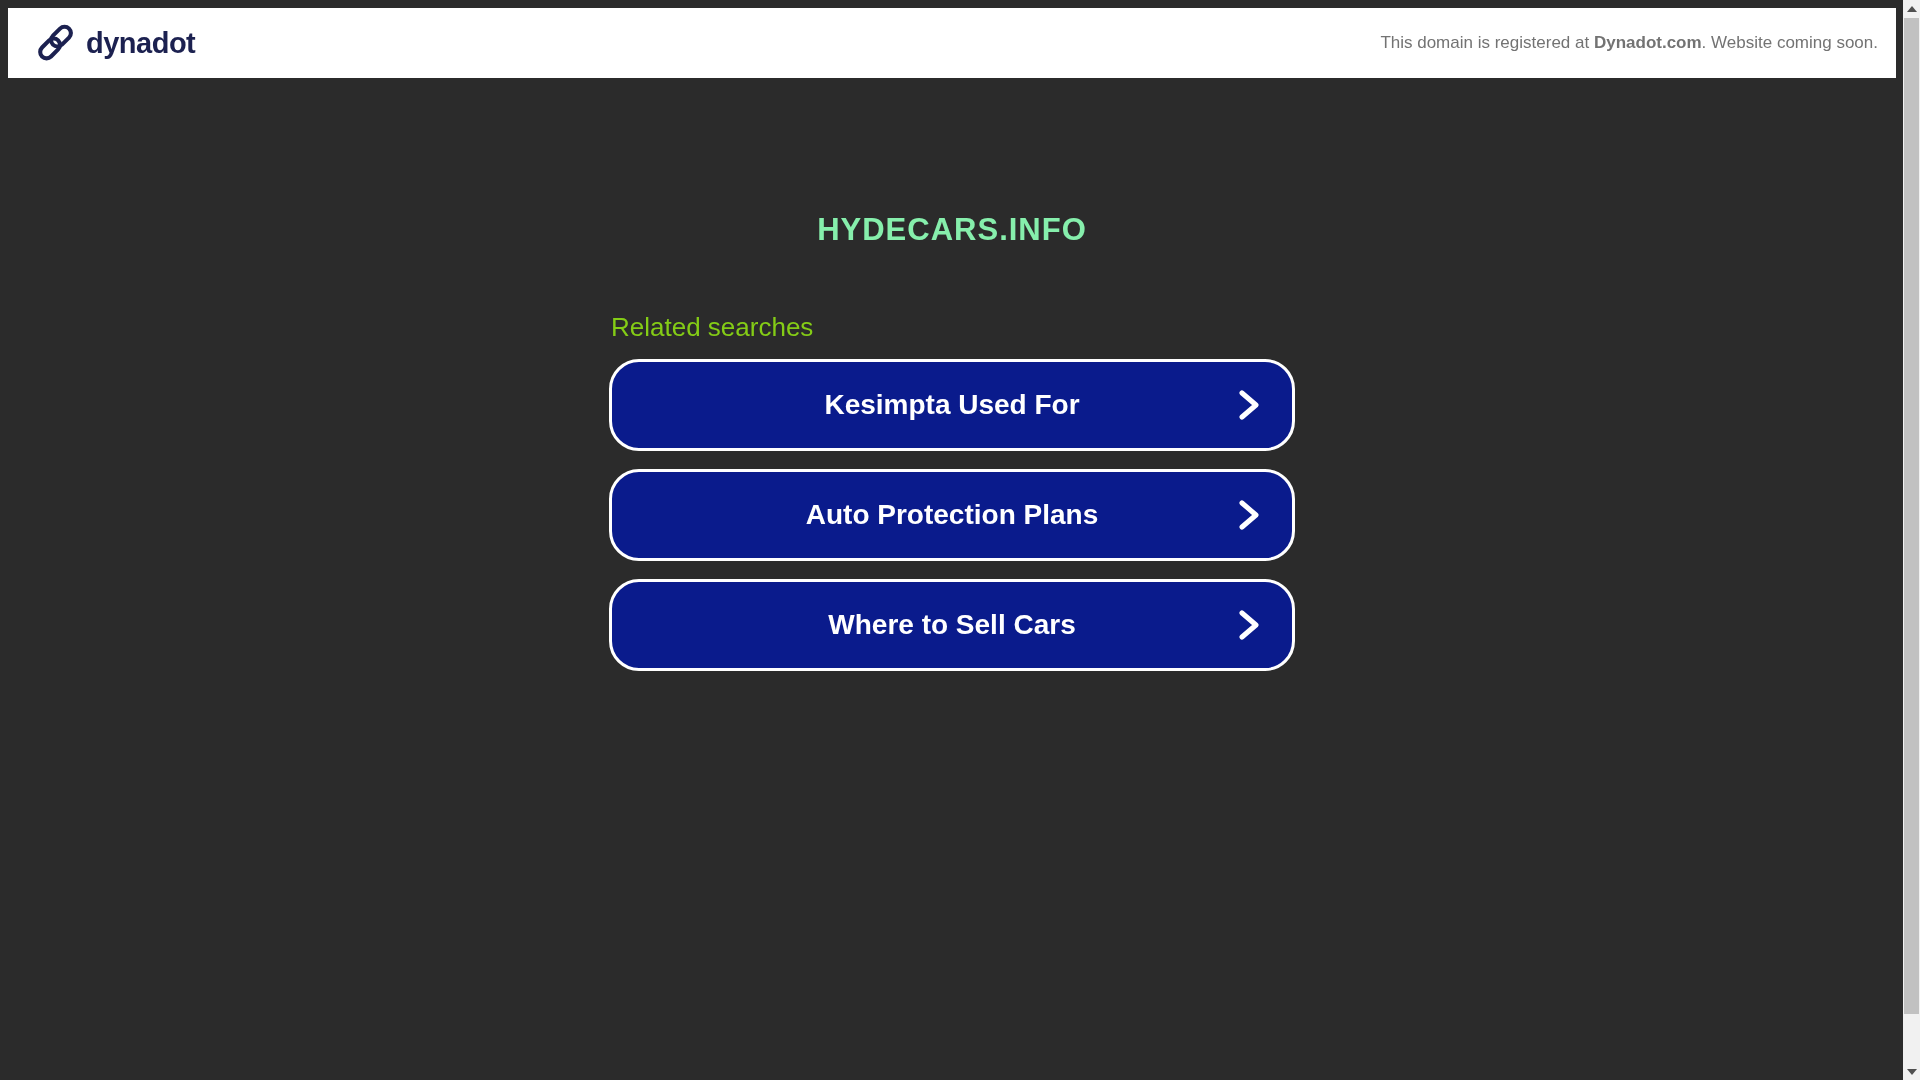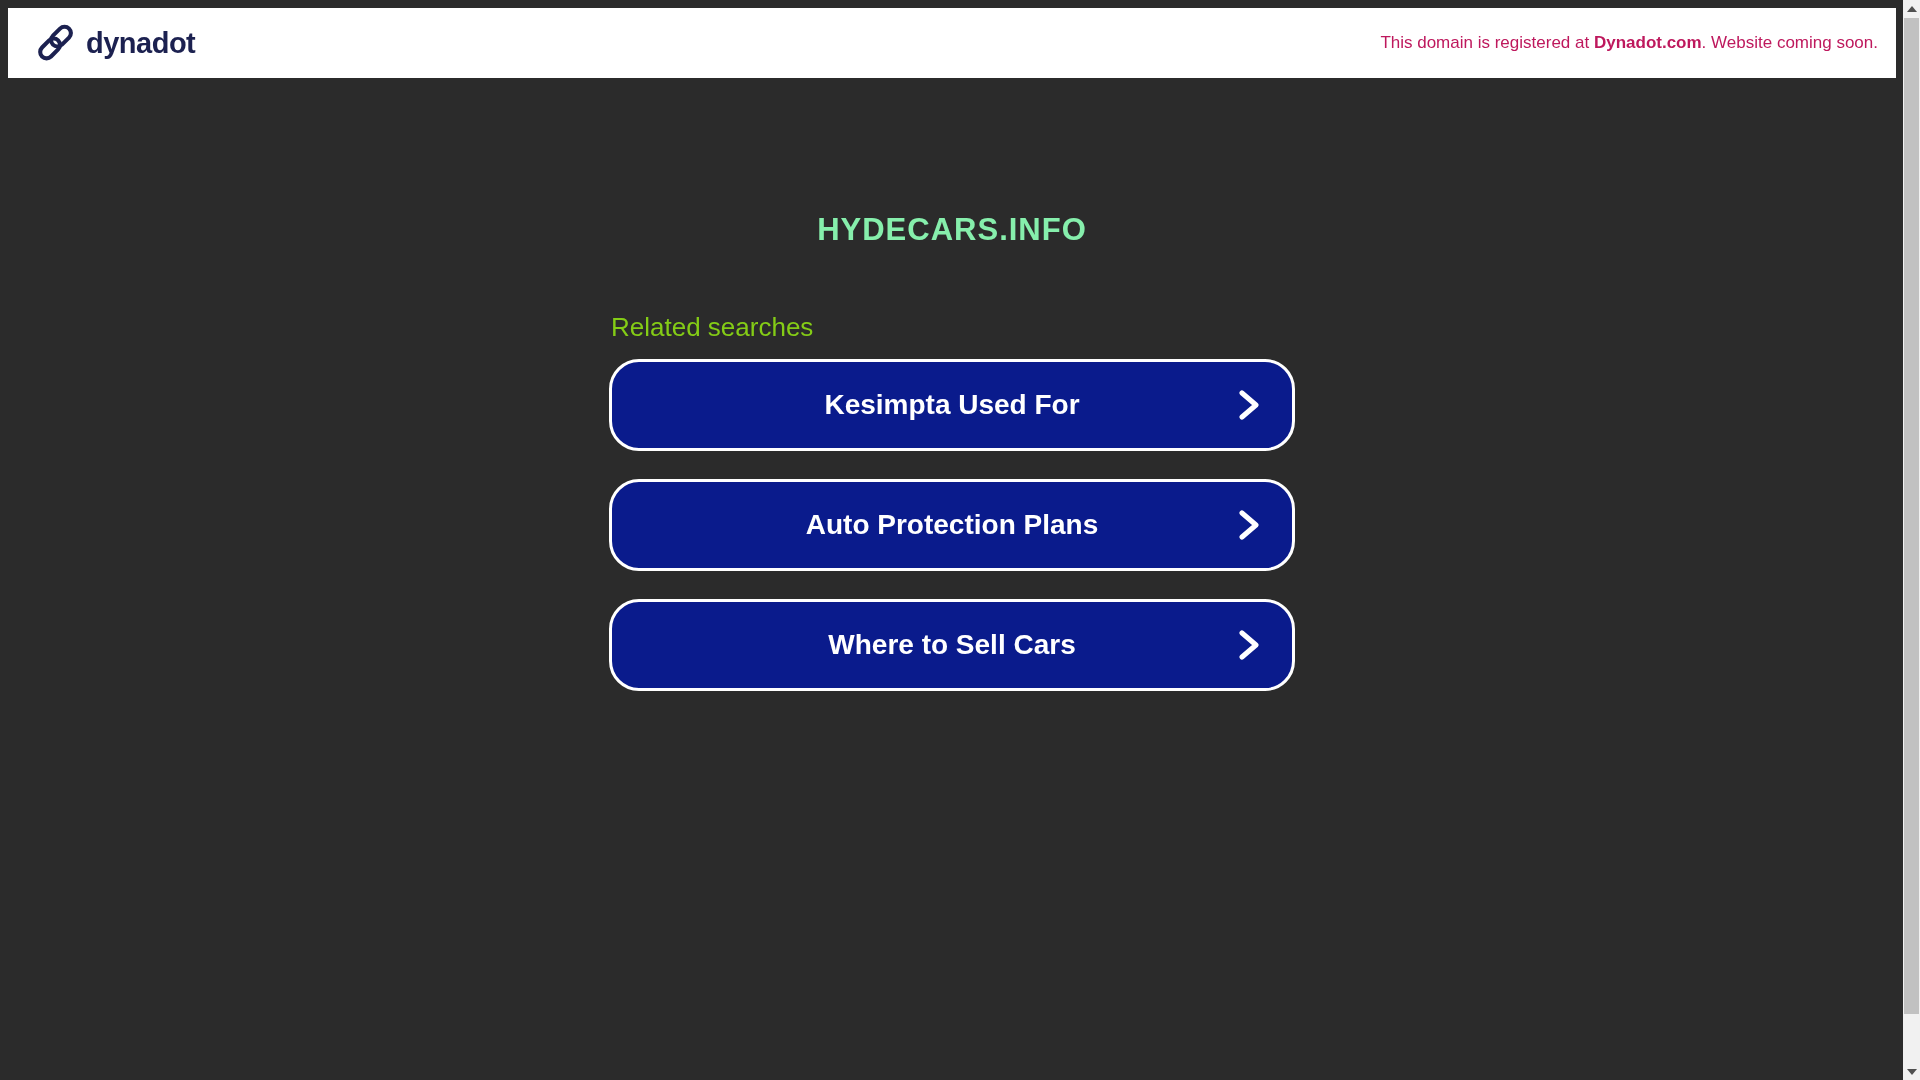--- a/index.html
+++ b/index.html
@@ -33,21 +33,21 @@
     cursor: pointer;
   }
   .logo-text {
     font-size: 29px;
     font-weight: bold;
     color: #1c2150;
     letter-spacing: -0.5px;
   }
   .notice {
     font-size: 17px;
-    color: #be185d;
+    color: #737373;
   }
   .notice b { font-weight: bold; }
 
   
   .main-content {
     position: absolute;
     top: 78px;
     left: 8px;
     width: 1888px;
   }
@@ -68,21 +68,21 @@
     color: #84cc16;
     margin: 0 0 16px 2px;
   }
   .search-button {
     position: relative;
     width: 686px;
     height: 92px;
     background: #0a1b8c;
     border: 3px solid #ffffff;
     border-radius: 30px;
-    margin-bottom: 28px;
+    margin-bottom: 18px;
     display: flex;
     align-items: center;
     justify-content: center;
     cursor: pointer;
   }
   .search-button-label {
     color: #ffffff;
     font-size: 28px;
     font-weight: bold;
   }

